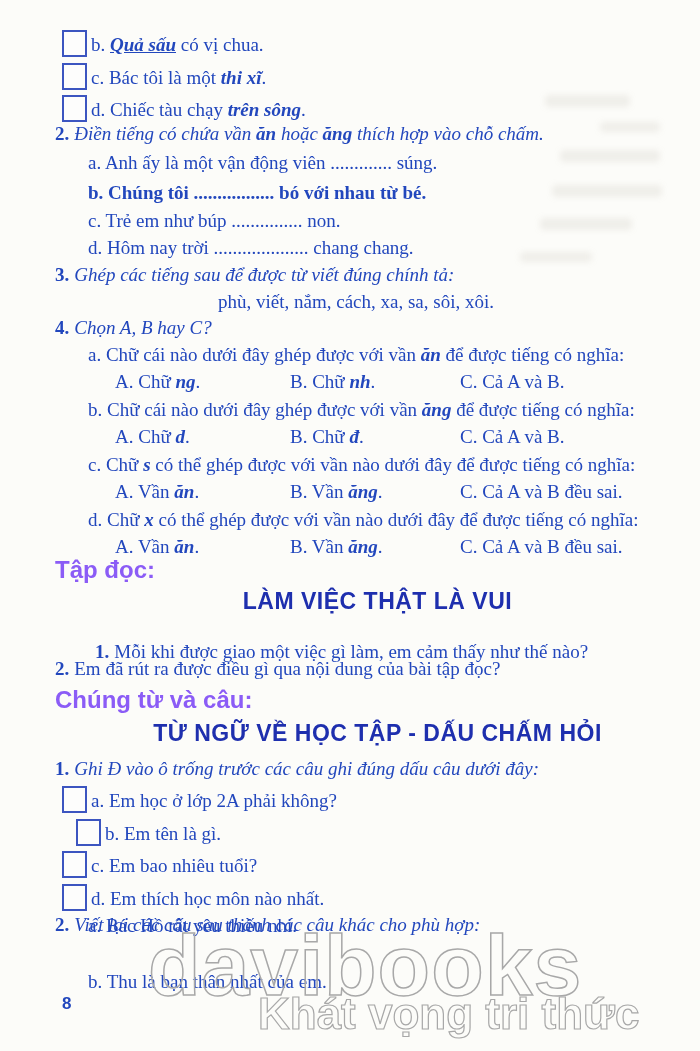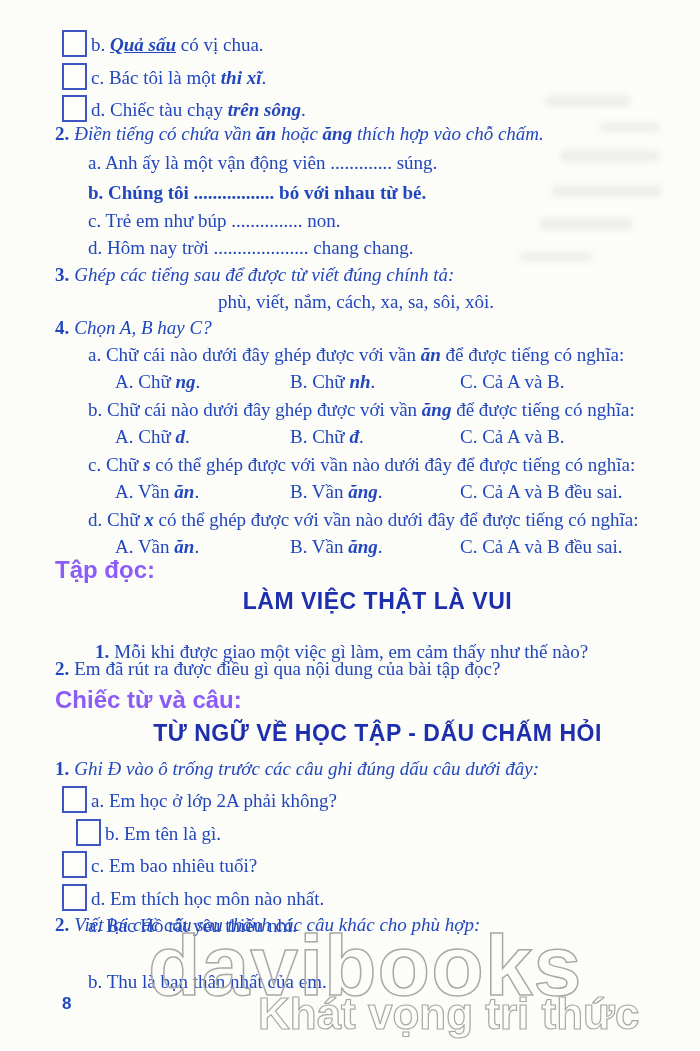--- a/index.html
+++ b/index.html
@@ -134,21 +134,21 @@
 
   <div class="row sec-label" style="left:55px;top:558px;">Tập đọc:</div>
   <div class="center-row" style="top:588px;">LÀM VIỆC THẬT LÀ VUI</div>
   <div class="row" style="left:55px;top:640px;margin-left:40px;">
     <span class="num">1.</span><span>Mỗi khi được giao một việc gì làm, em cảm thấy như thế nào?</span>
   </div>
   <div class="row" style="left:55px;top:657px;">
     <span class="num">2.</span><span>Em đã rút ra được điều gì qua nội dung của bài tập đọc?</span>
   </div>
 
-  <div class="row sec-label" style="left:55px;top:688px;">Chiếc từ và câu:</div>
+  <div class="row sec-label" style="left:55px;top:688px;">Chúng từ và câu:</div>
   <div class="center-row" style="top:720px;">TỪ NGỮ VỀ HỌC TẬP - DẤU CHẤM HỎI</div>
   <div class="row" style="left:55px;top:757px;">
     <span class="num">1.</span><span class="it">Ghi Đ vào ô trống trước các câu ghi đúng dấu câu dưới đây:</span>
   </div>
 
   <div class="row" style="left:62px;top:786px;">
     <span class="cb"></span><span>a. Em học ở lớp 2A phải không?</span>
   </div>
   <div class="row" style="left:62px;top:819px;padding-left:14px;">
     <span class="cb"></span><span>b. Em tên là gì.</span>

